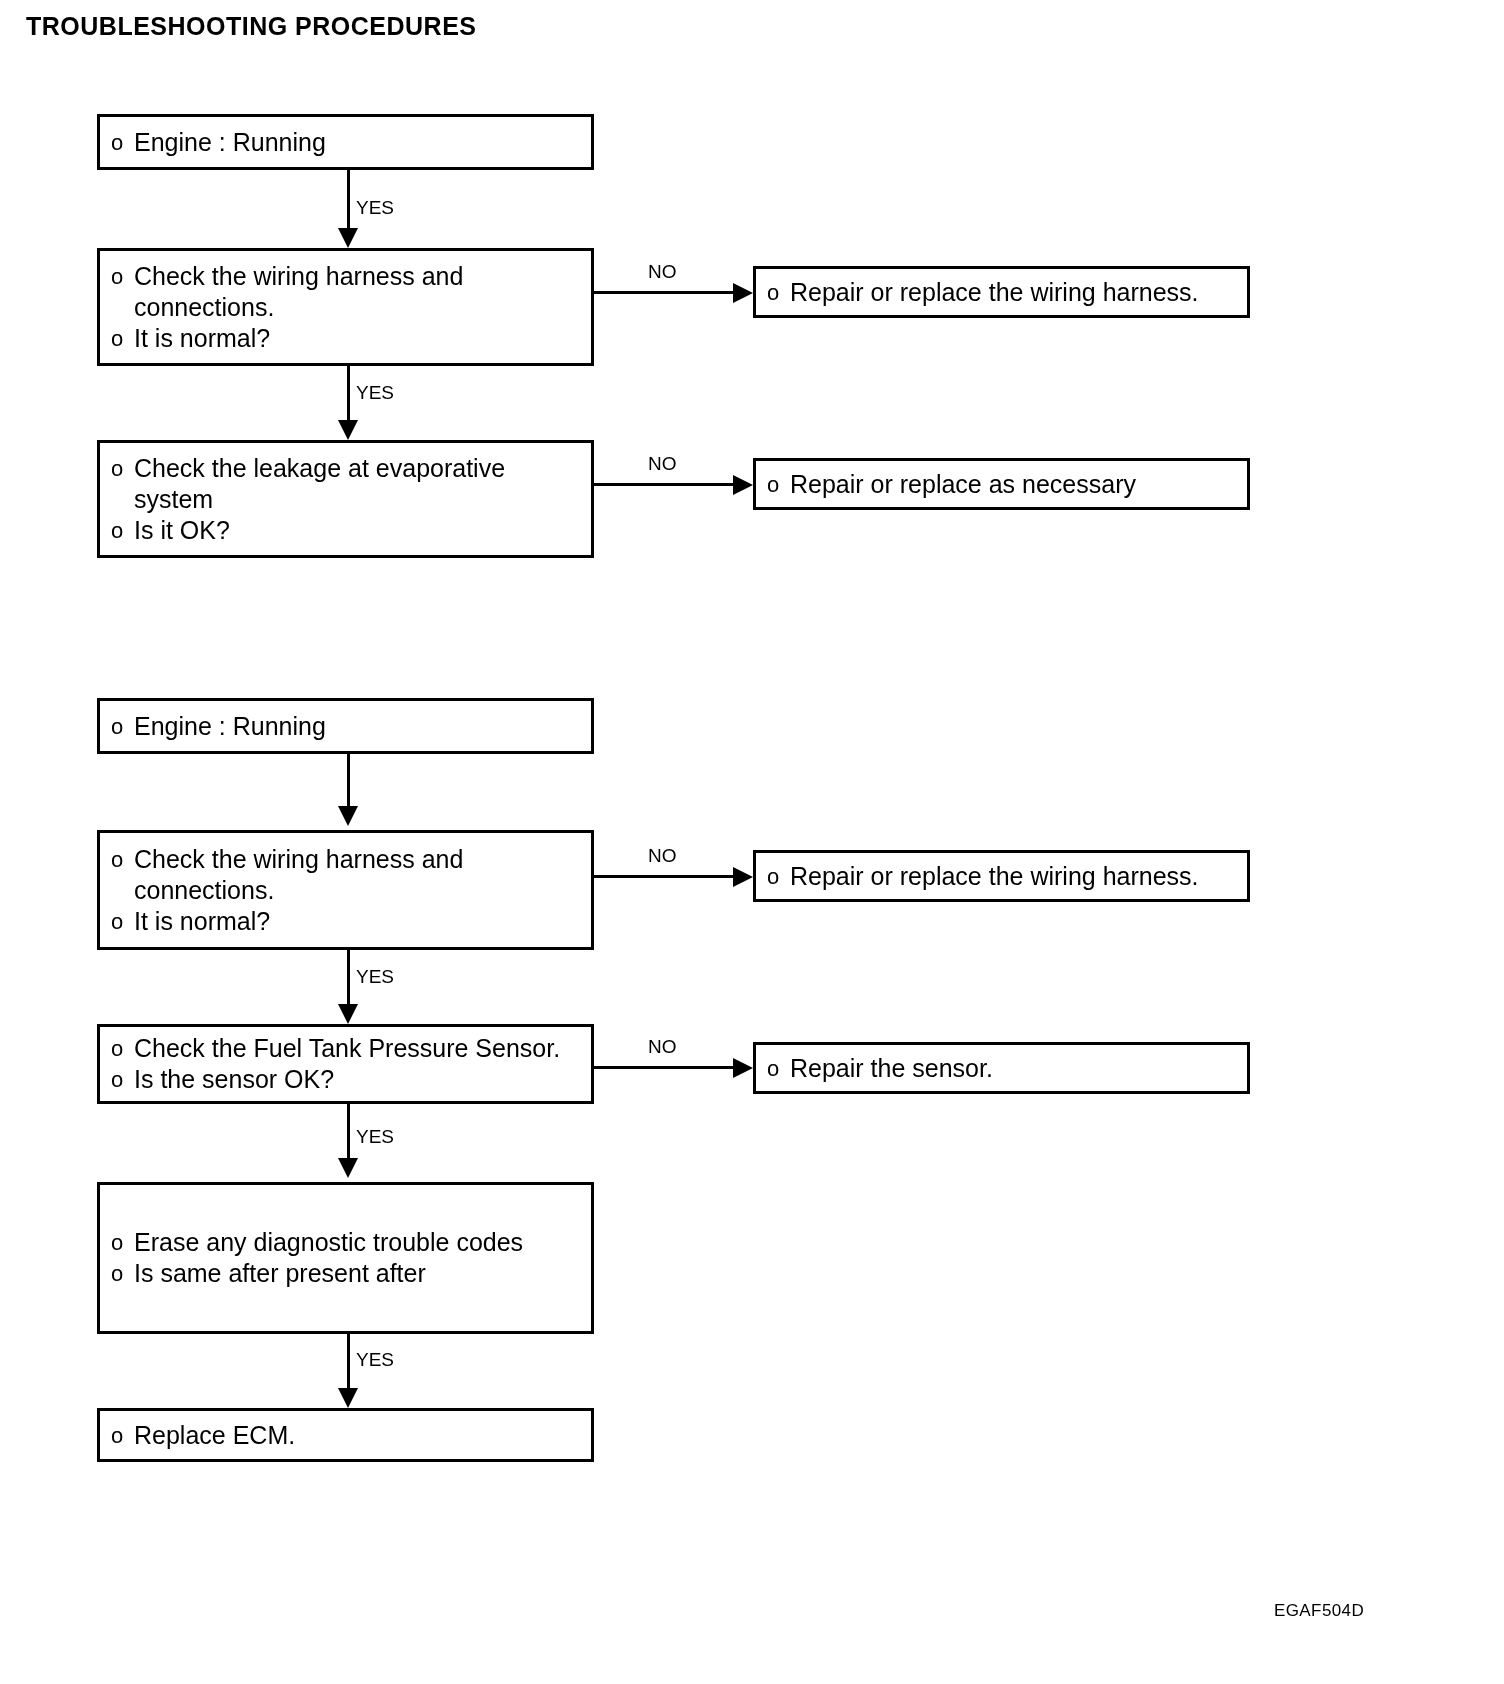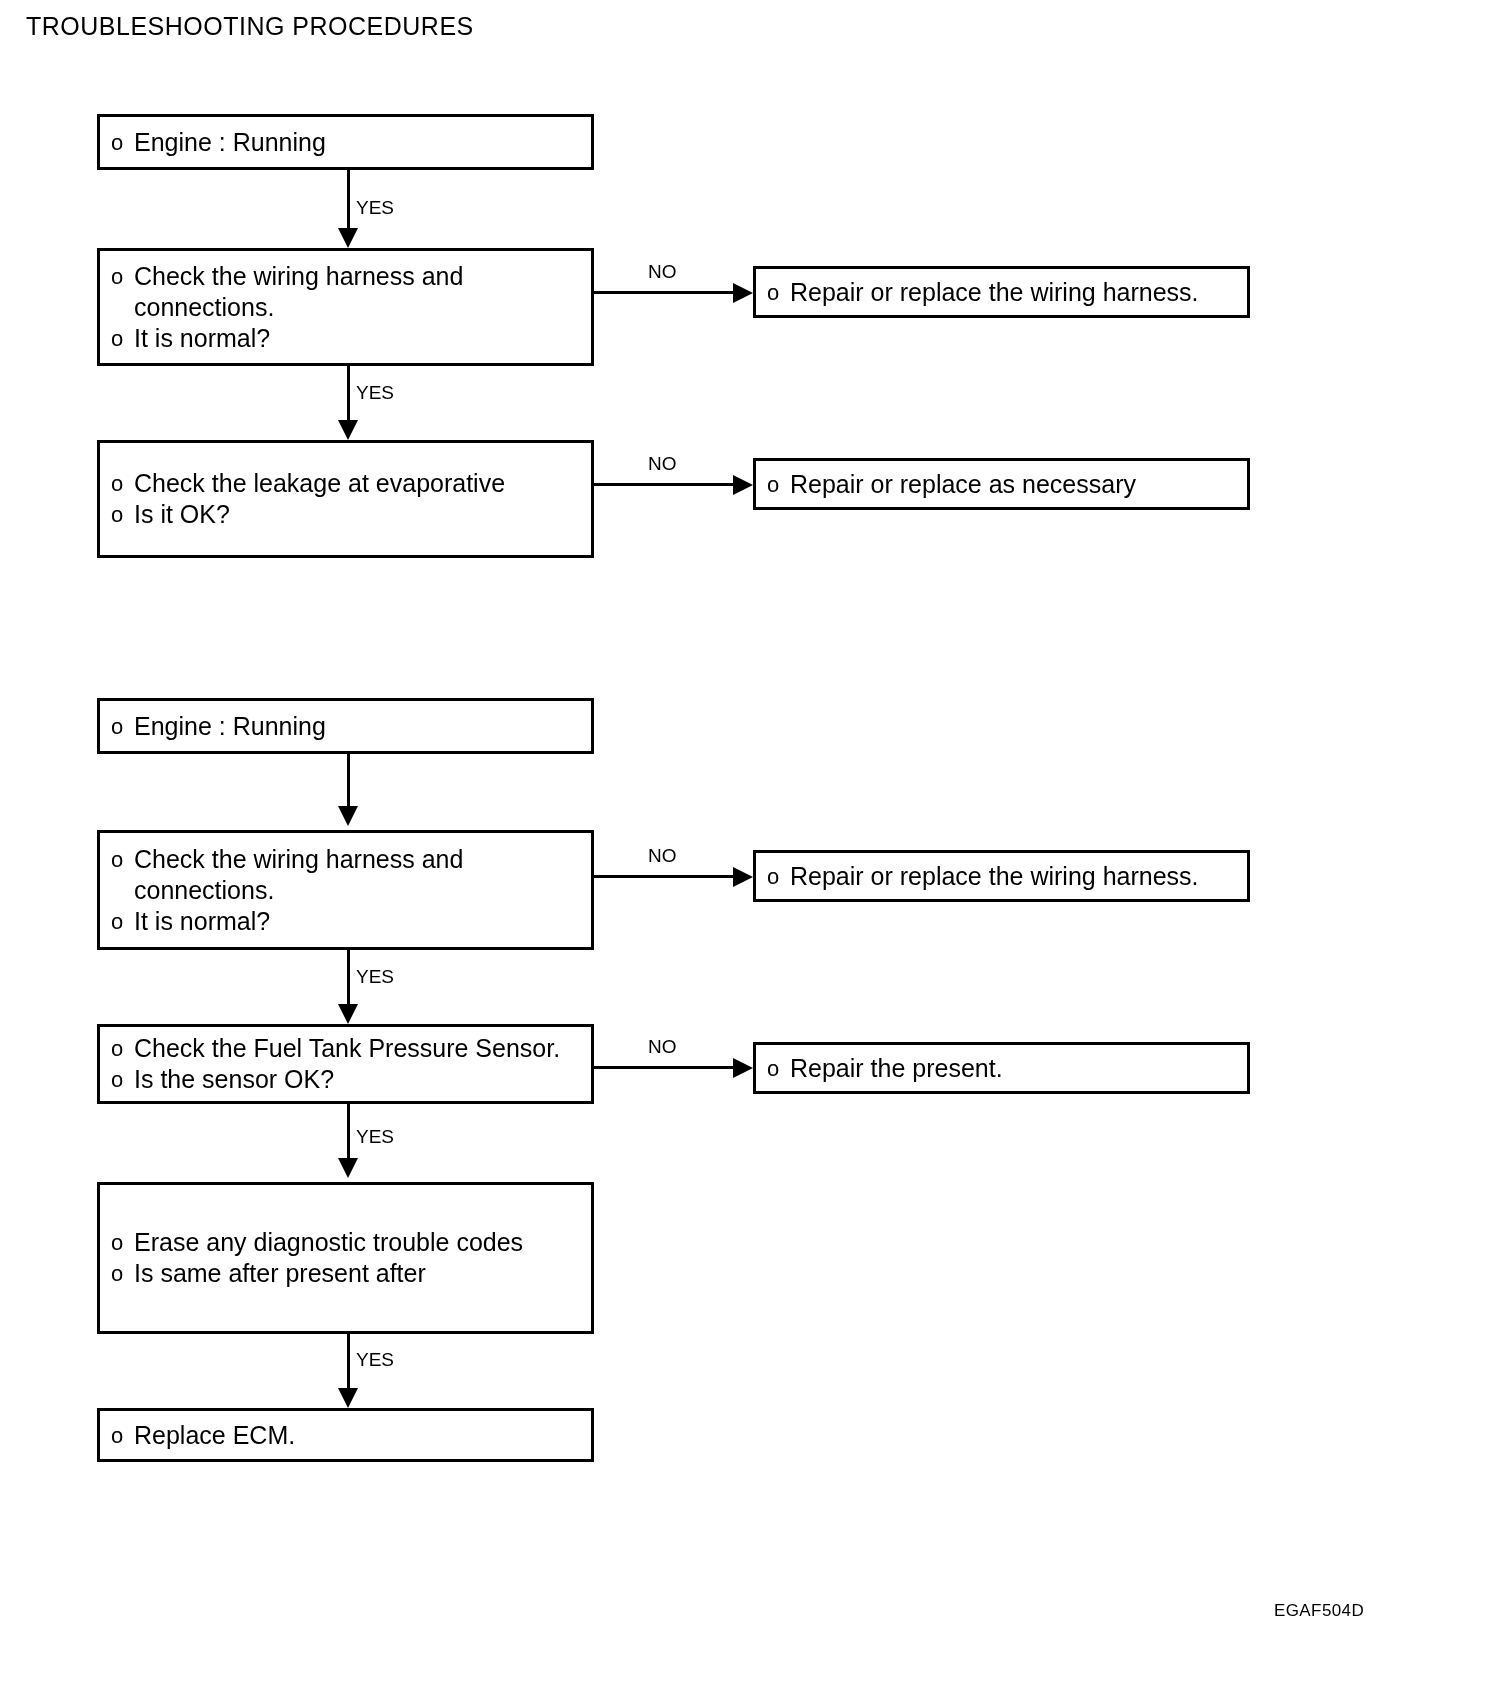--- a/index.html
+++ b/index.html
@@ -14,21 +14,21 @@
     font-family: "Liberation Sans", sans-serif;
     color: #000000;
     overflow: hidden;
   }
 
   .page-title {
     position: absolute;
     left: 26px;
     top: 12px;
     font-size: 25px;
-    font-weight: normal;
+    font-weight: bold;
     letter-spacing: 0.5px;
     white-space: nowrap;
     text-align: right;
   }
 
   
   .box {
     position: absolute;
     border: 3px solid #000000;
     background: #ffffff;
@@ -145,20 +145,24 @@
 <div class="v-line" style="left:347px; top:366px; height:58px;"></div>
 <div class="arrow-down" style="left:338px; top:420px;"></div>
 <div class="edge-label" style="left:356px; top:379px;">YES</div>
 
 <div class="box" style="left:97px; top:440px; width:497px; height:118px;">
   <div class="box-line">
     <span class="bullet">o</span>
     <span class="box-text">Check the leakage at evaporative</span>
   </div>
   <div class="box-line">
+    <span class="bullet"></span>
+    <span class="box-text">system</span>
+  </div>
+  <div class="box-line">
     <span class="bullet">o</span>
     <span class="box-text">Is it OK?</span>
   </div>
 </div>
 
 <div class="h-line" style="left:594px; top:483px; width:142px;"></div>
 <div class="arrow-right" style="left:733px; top:475px;"></div>
 <div class="edge-label" style="left:648px; top:450px;">NO</div>
 
 <div class="box" style="left:753px; top:458px; width:497px; height:52px;">
@@ -219,21 +223,21 @@
   </div>
 </div>
 
 <div class="h-line" style="left:594px; top:1066px; width:142px;"></div>
 <div class="arrow-right" style="left:733px; top:1058px;"></div>
 <div class="edge-label" style="left:648px; top:1033px;">NO</div>
 
 <div class="box" style="left:753px; top:1042px; width:497px; height:52px;">
   <div class="box-line">
     <span class="bullet">o</span>
-    <span class="box-text">Repair the present.</span>
+    <span class="box-text">Repair the sensor.</span>
   </div>
 </div>
 
 <div class="v-line" style="left:347px; top:1104px; height:58px;"></div>
 <div class="arrow-down" style="left:338px; top:1158px;"></div>
 <div class="edge-label" style="left:356px; top:1123px;">YES</div>
 
 <div class="box" style="left:97px; top:1182px; width:497px; height:152px;">
   <div class="box-line">
     <span class="bullet">o</span>

